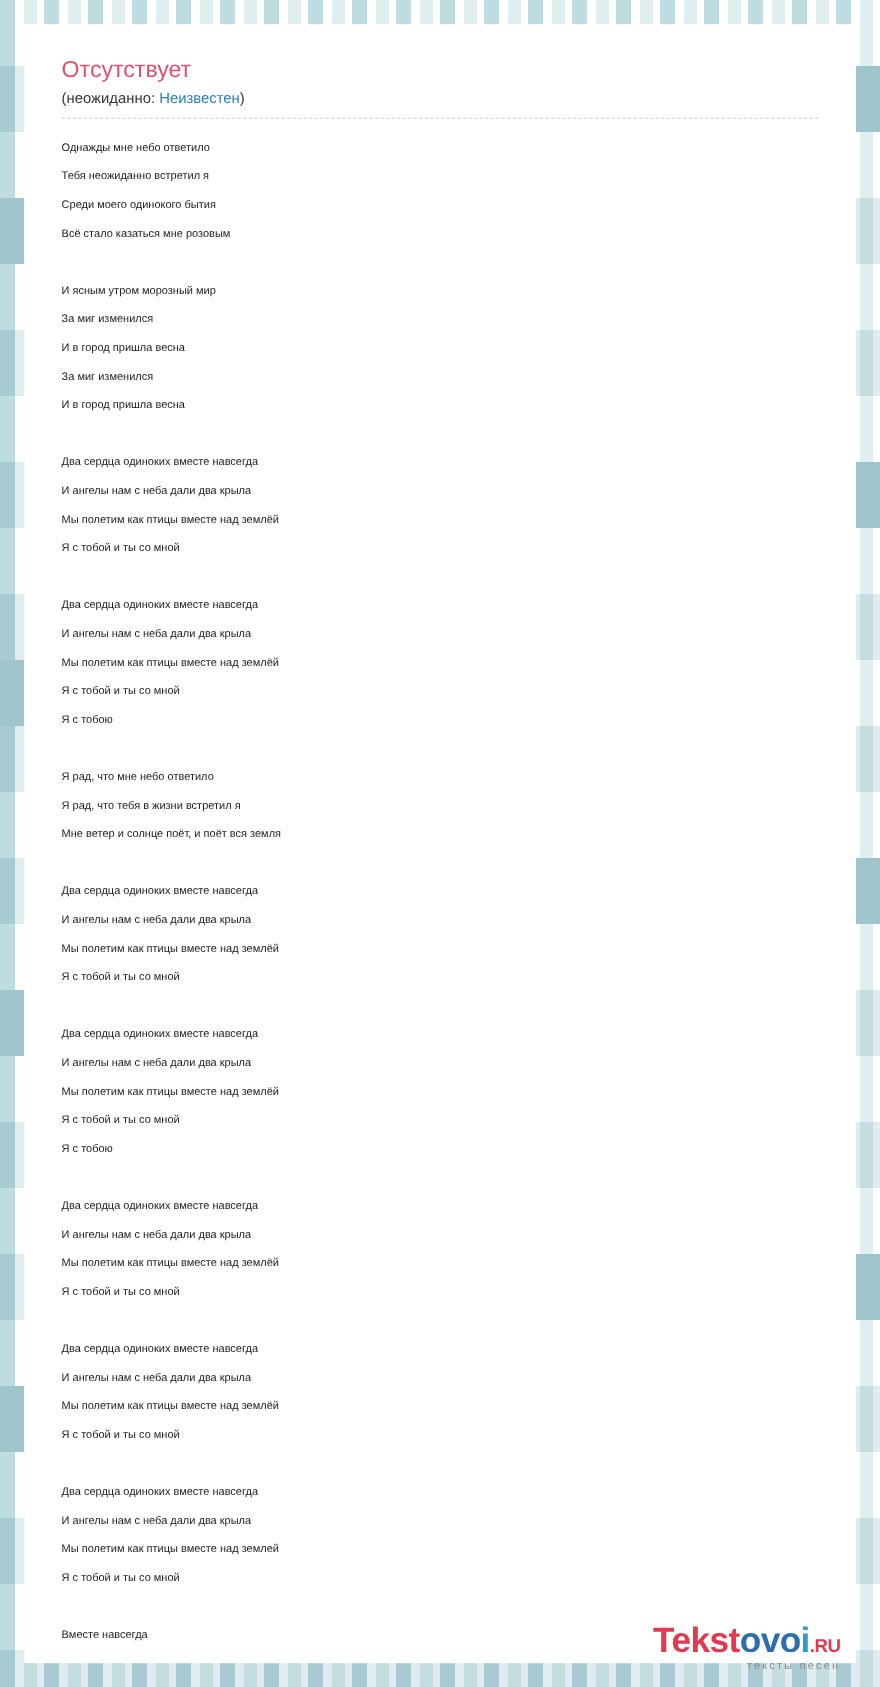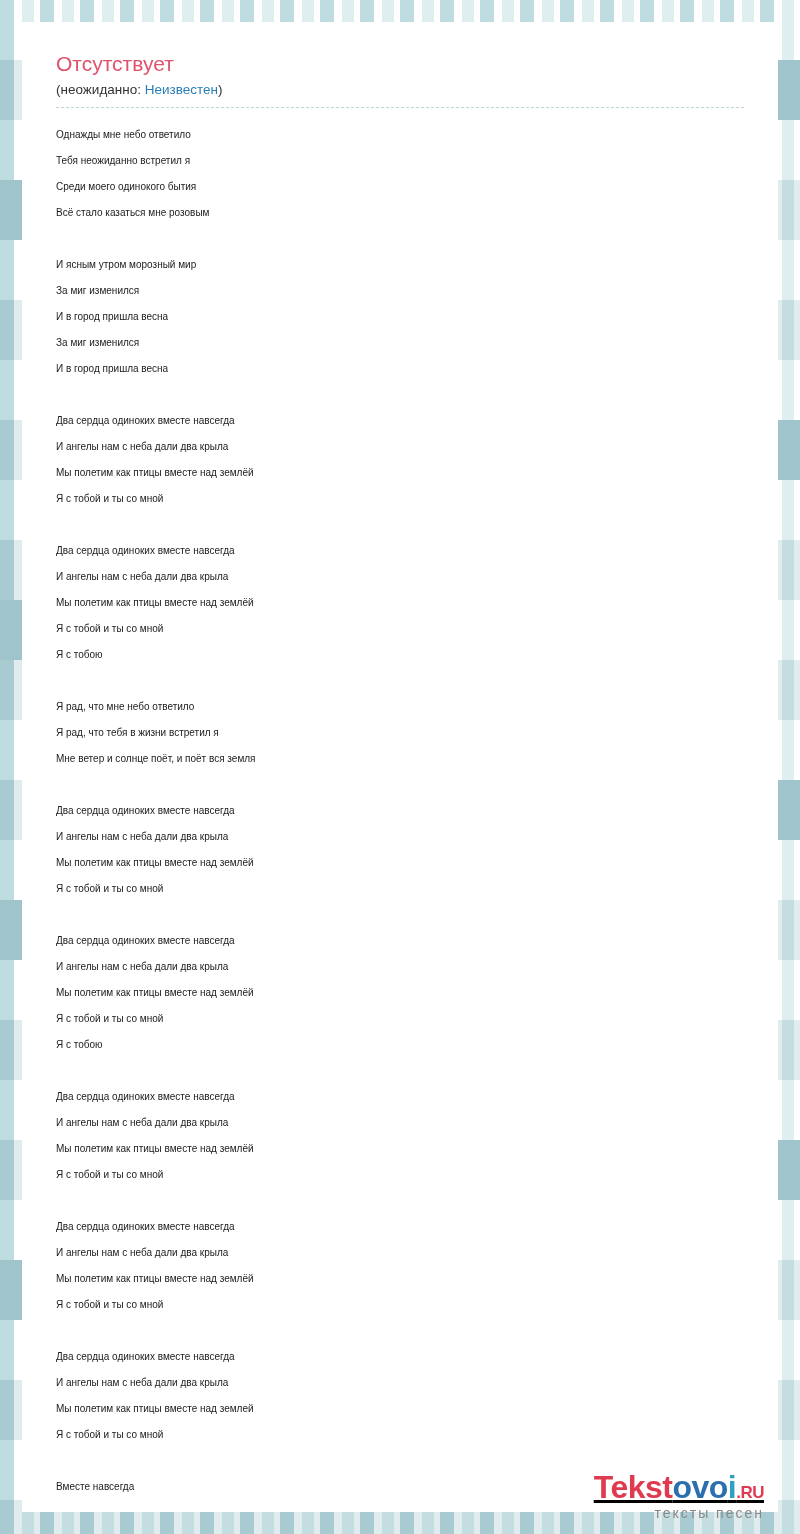--- a/index.html
+++ b/index.html
@@ -98,29 +98,28 @@
     right: 36px;
     bottom: 14px;
     text-align: right;
     line-height: 1;
     user-select: none;
   }
   .logo-main {
     font-size: 32px;
     font-weight: bold;
     letter-spacing: -0.5px;
-    text-decoration: underline;
   }
   .logo-main .t1 { color: #e03a50; }
   .logo-main .t2 { color: #2b6fae; }
   .logo-main .t3 { color: #2f9fc4; }
   .logo-main .ru { color: #e03a50; font-size: 17px; }
   .logo-sub {
     margin-top: 3px;
-    font-size: 14px;
+    font-size: 10px;
     color: #888888;
     letter-spacing: 2px;
   }
 </style>
 </head>
 <body>
 
 <div class="page">
 
   <div class="bg-stripes"></div>

